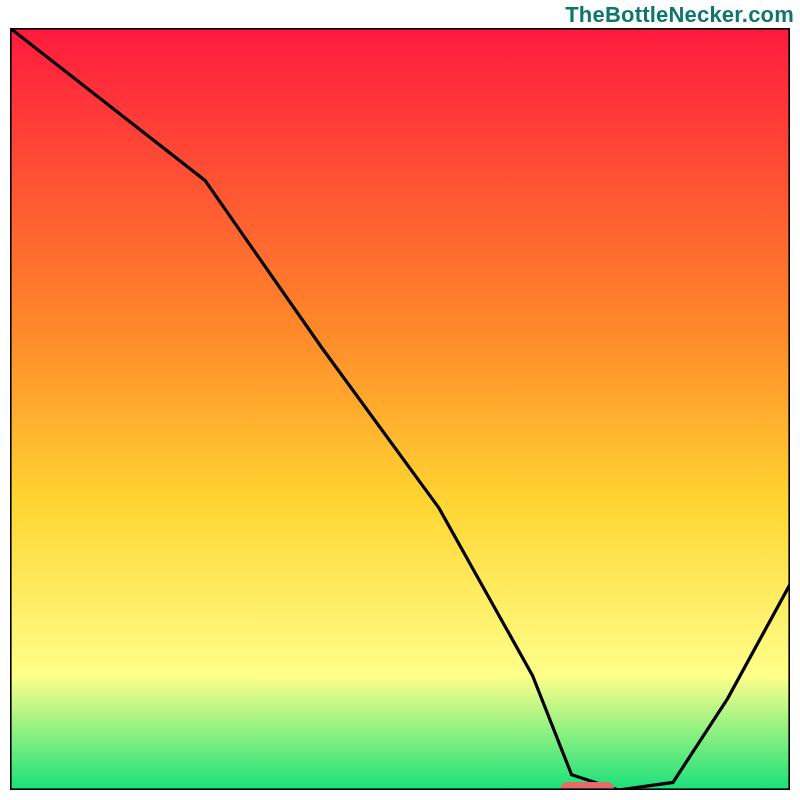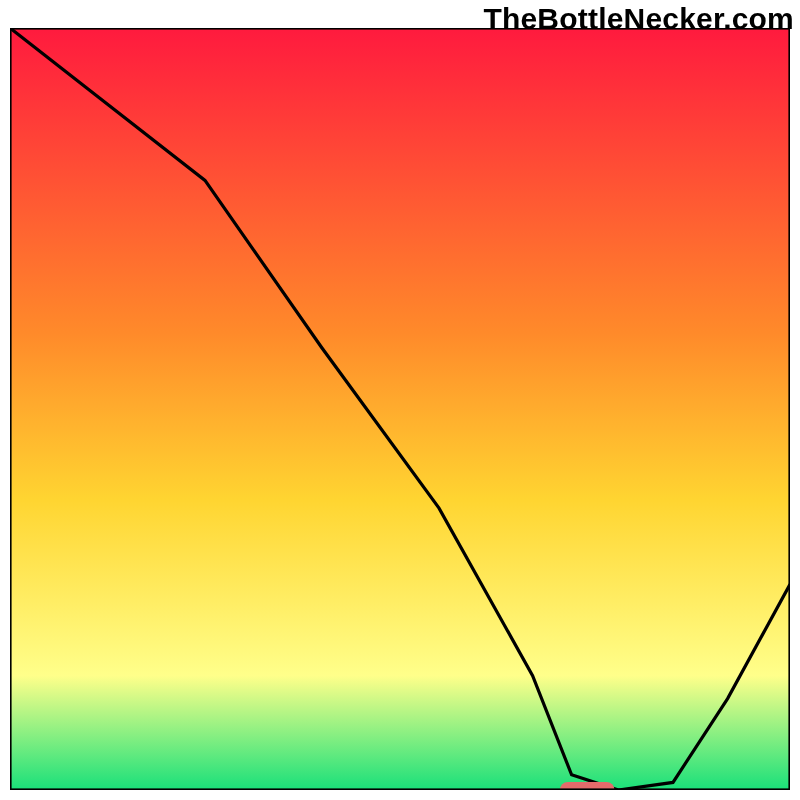--- a/index.html
+++ b/index.html
@@ -12,23 +12,23 @@
   }
   .wrap {
     position: relative;
     width: 800px;
     height: 800px;
   }
   .watermark {
     position: absolute;
     top: 2px;
     right: 6px;
-    font-size: 30px;
+    font-size: 22px;
     font-weight: 600;
-    color: #000000;
+    color: #0f766e;
     letter-spacing: 0.2px;
   }
   .plot {
     position: absolute;
     left: 10px;
     top: 28px;
     width: 780px;
     height: 762px;
   }
   svg { display: block; }

